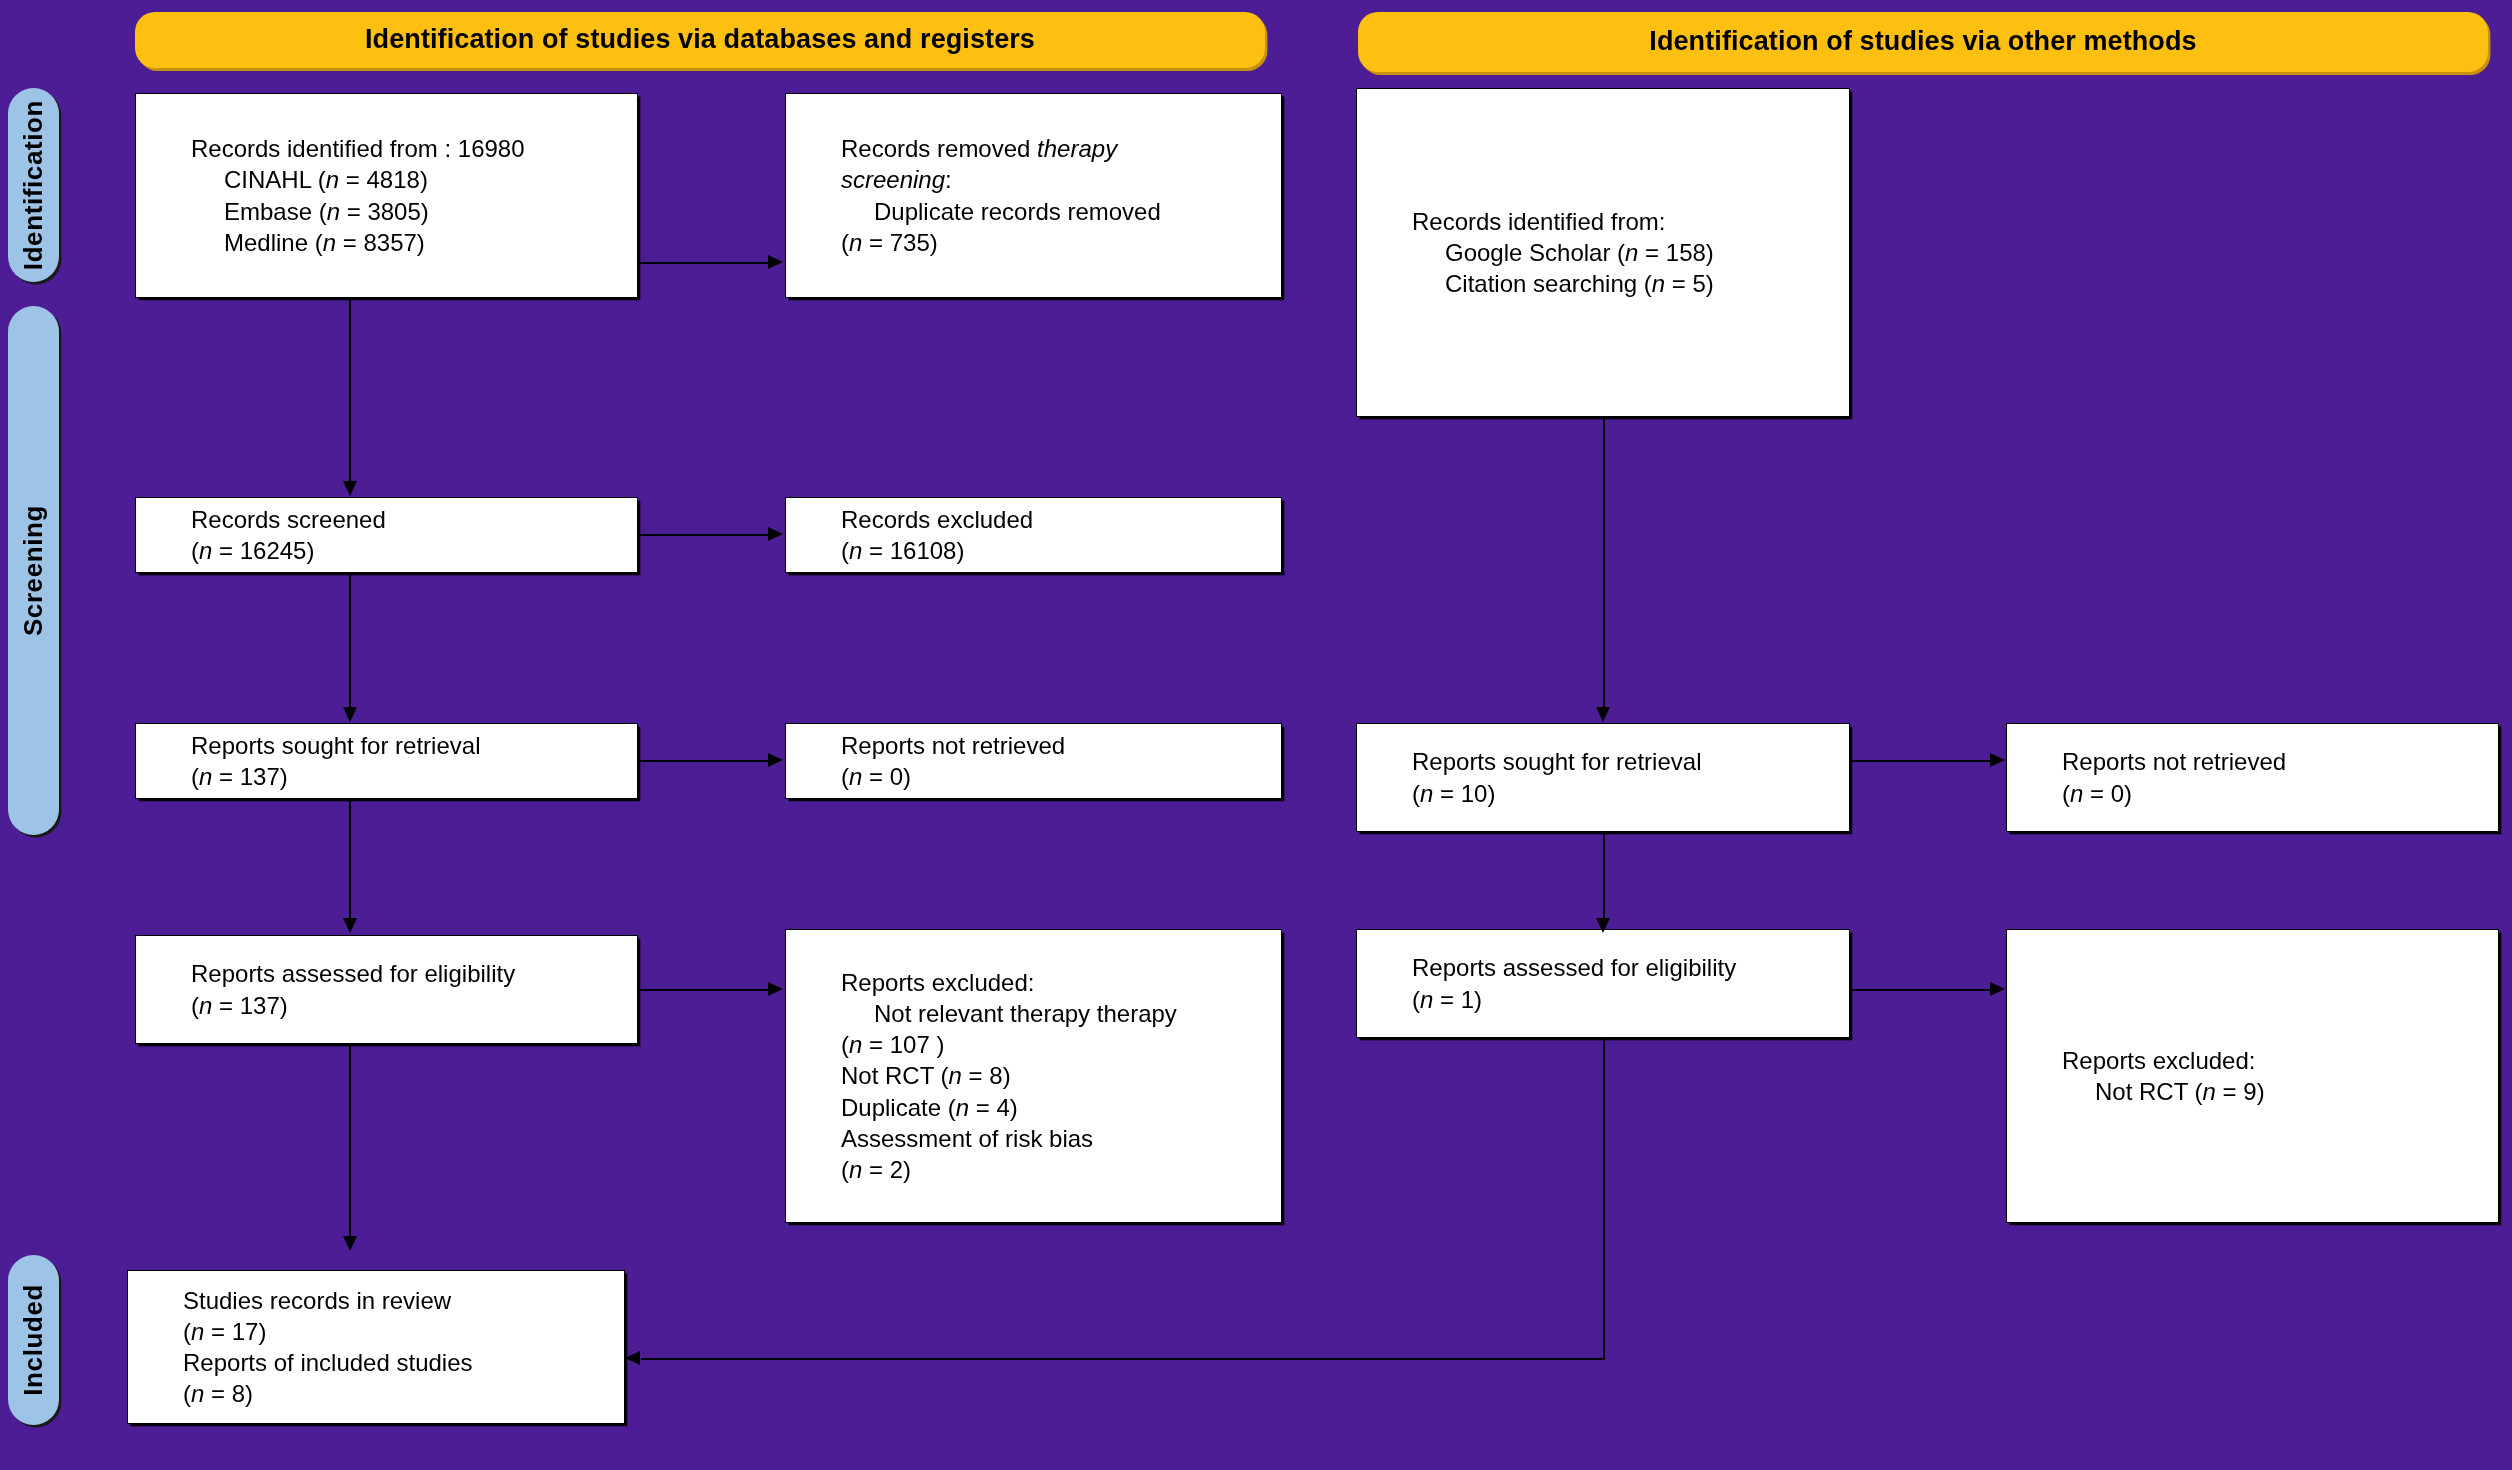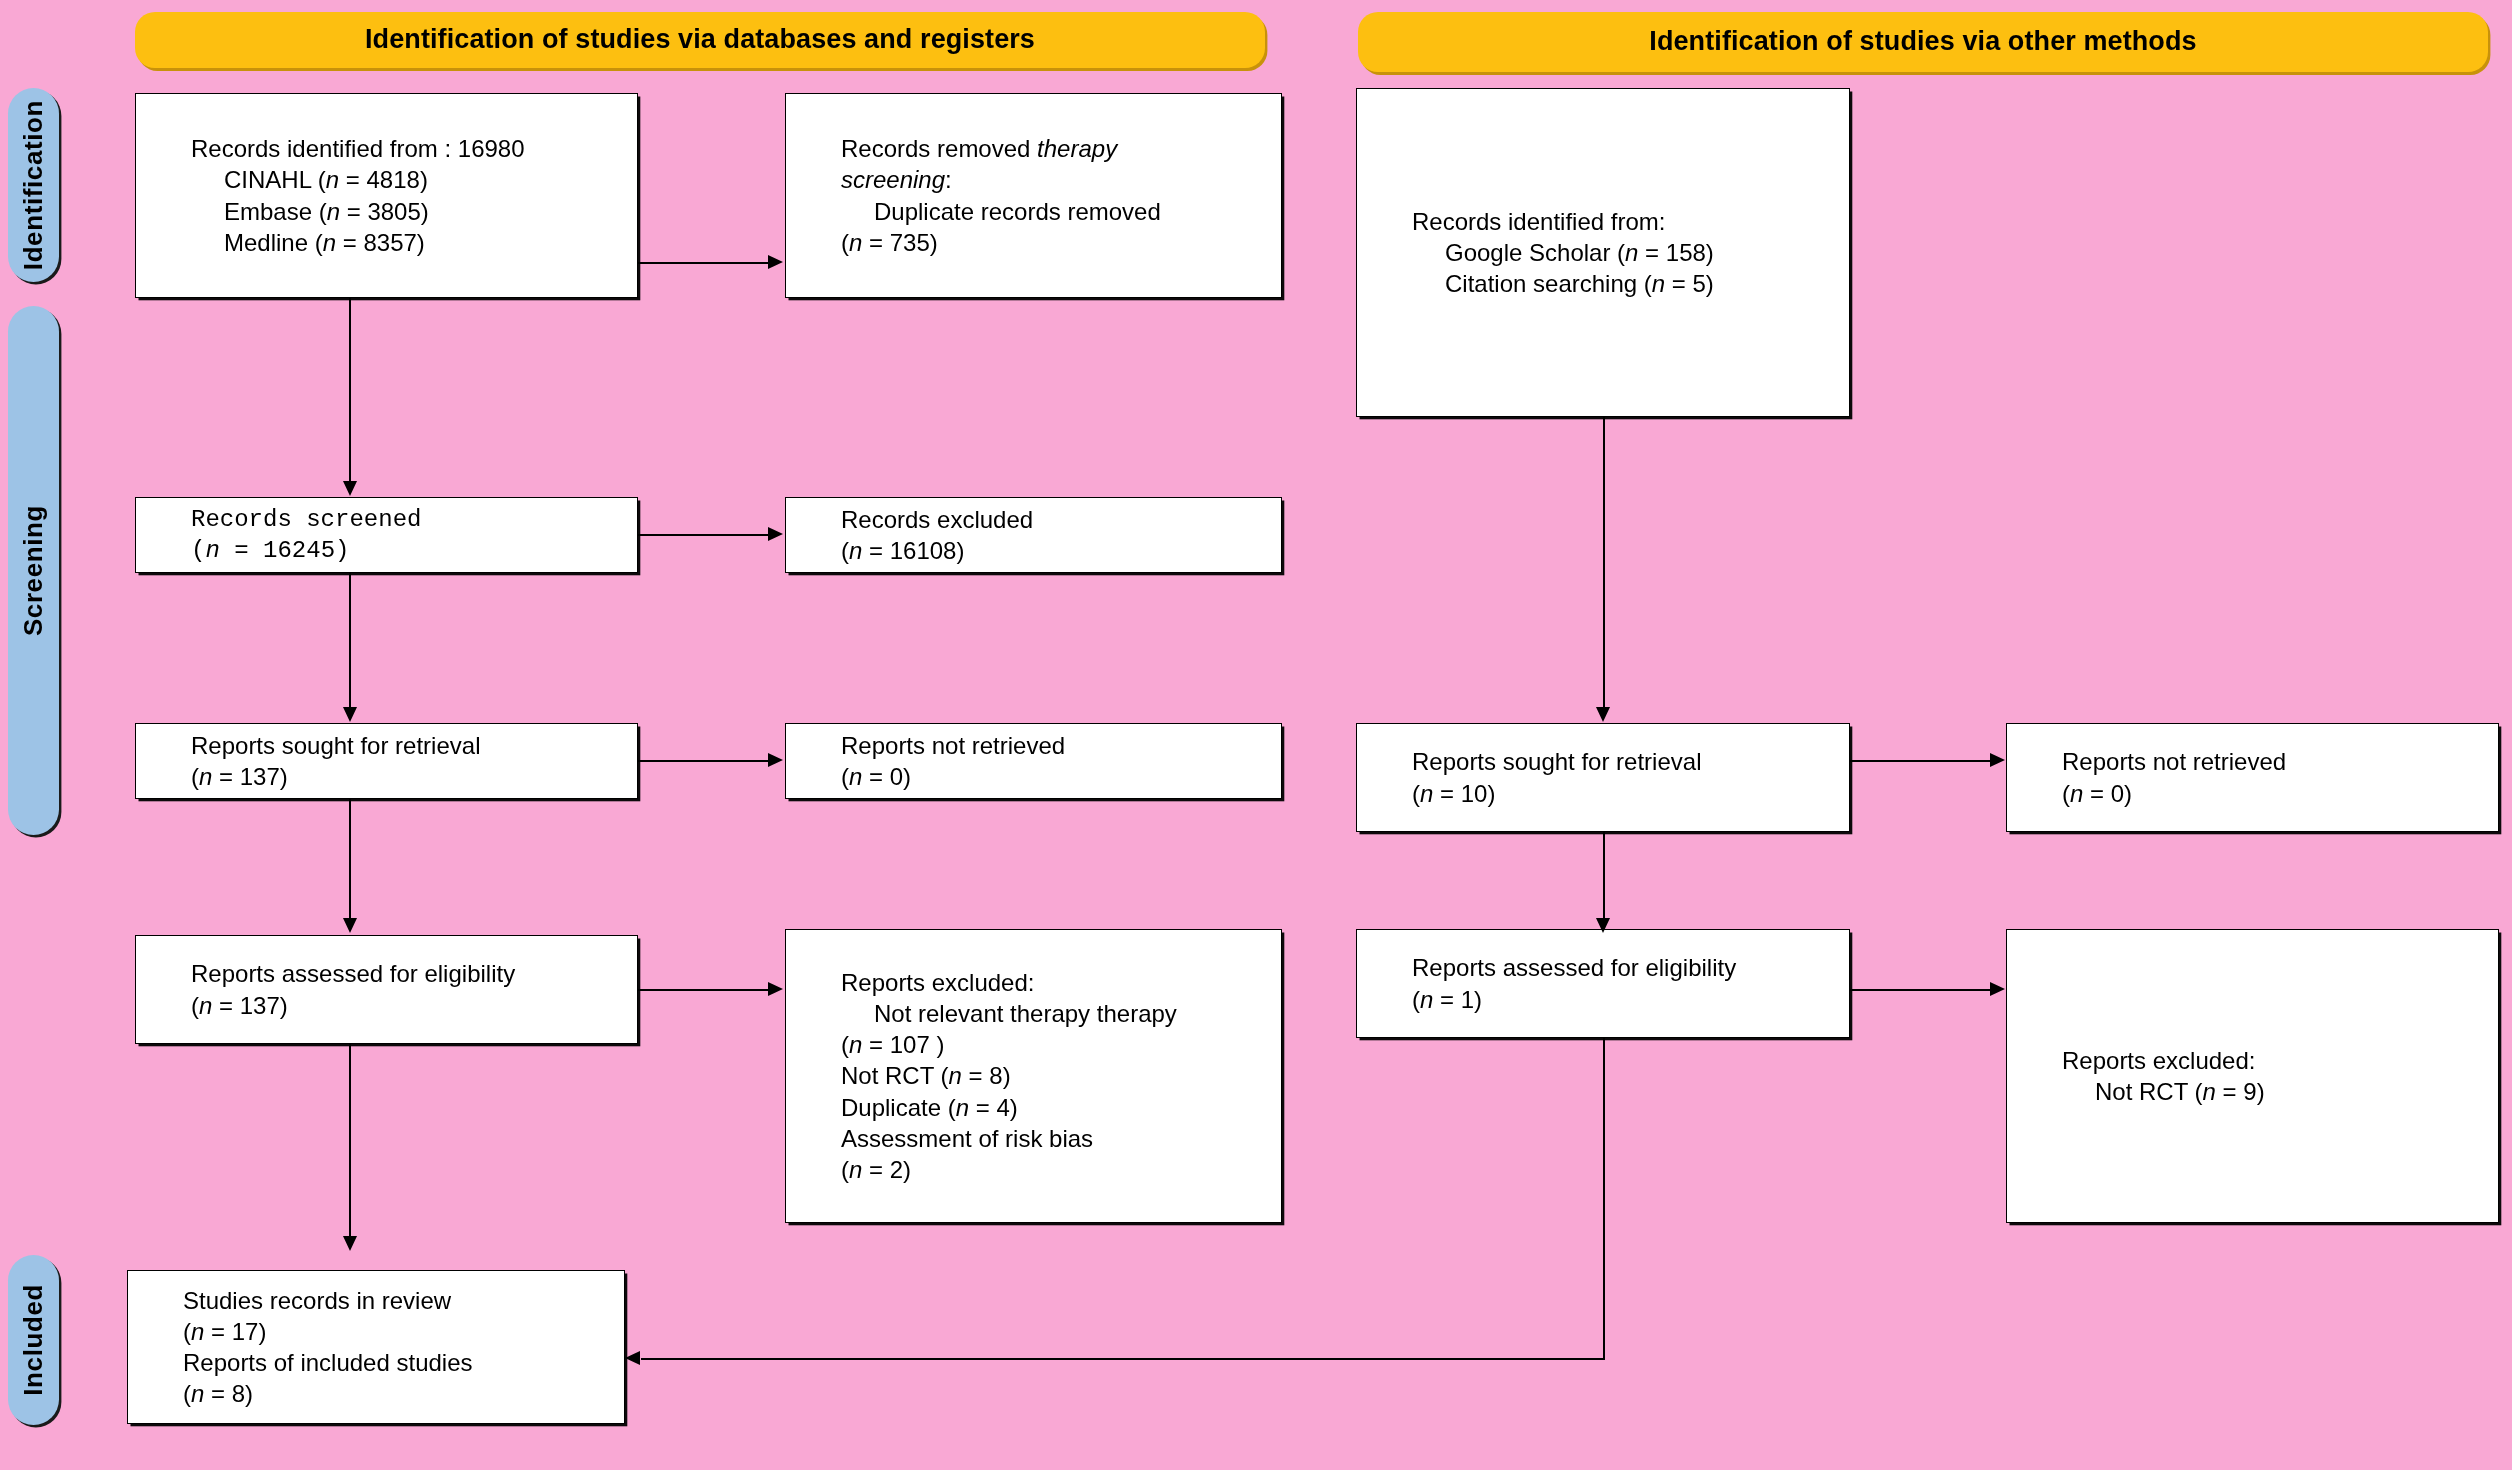--- a/index.html
+++ b/index.html
@@ -1,17 +1,17 @@
 <!DOCTYPE html>
 <html style="font-size:9.4px"><head>
 <meta charset="utf-8">
 <style>
   html,body{margin:0;padding:0;background:#ffffff;}
   body{font-family:"Liberation Sans", sans-serif;}
-  #stage{position:relative;width:2512px;height:1470px;background:#f9a8d4;overflow:hidden;}
+  #stage{position:relative;width:2512px;height:1470px;background:#4c1d95;overflow:hidden;}
 
   
   .hdr{
     position:absolute;
     background:#FDBF10;
     border-radius:20px;
     box-shadow:2.4px 2.9px 0 #C8920A;
     display:flex;align-items:center;justify-content:center;
     color:#000;font-weight:bold;
     font-size:27px;
@@ -117,21 +117,21 @@
 
   <div class="box" style="left:785px;top:93px;width:497px;height:205px;">
     <div class="body">
       <div class="ln">Records removed <i>therapy</i></div>
       <div class="ln"><i>screening</i>:</div>
       <div class="ln ind">Duplicate records removed</div>
       <div class="ln">(<i>n</i> = 735)</div>
     </div>
   </div>
 
-  <div class="box" style="left:135px;top:497px;width:503px;height:76px;font-family:Liberation Mono, monospace;">
+  <div class="box" style="left:135px;top:497px;width:503px;height:76px;">
     <div class="body">
       <div class="ln">Records screened</div>
       <div class="ln">(<i>n</i> = 16245)</div>
     </div>
   </div>
 
   <div class="box" style="left:785px;top:497px;width:497px;height:76px;">
     <div class="body">
       <div class="ln">Records excluded</div>
       <div class="ln">(<i>n</i> = 16108)</div>

